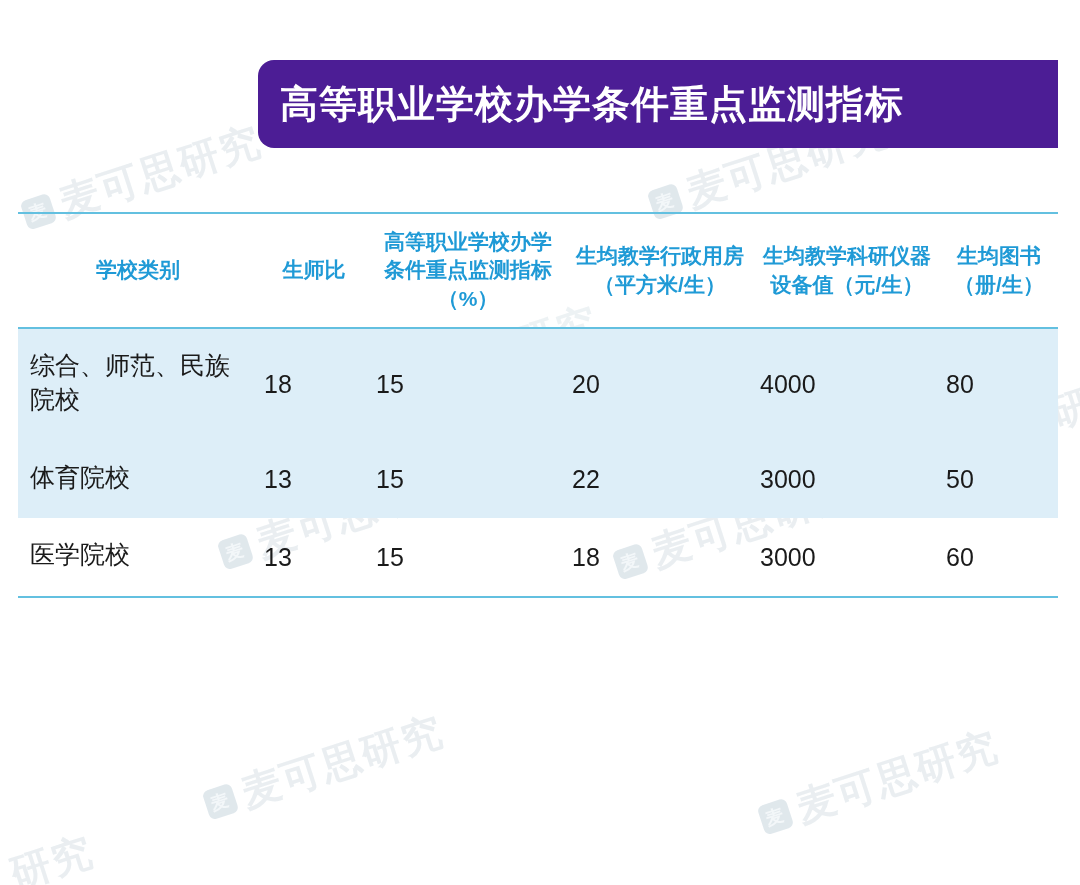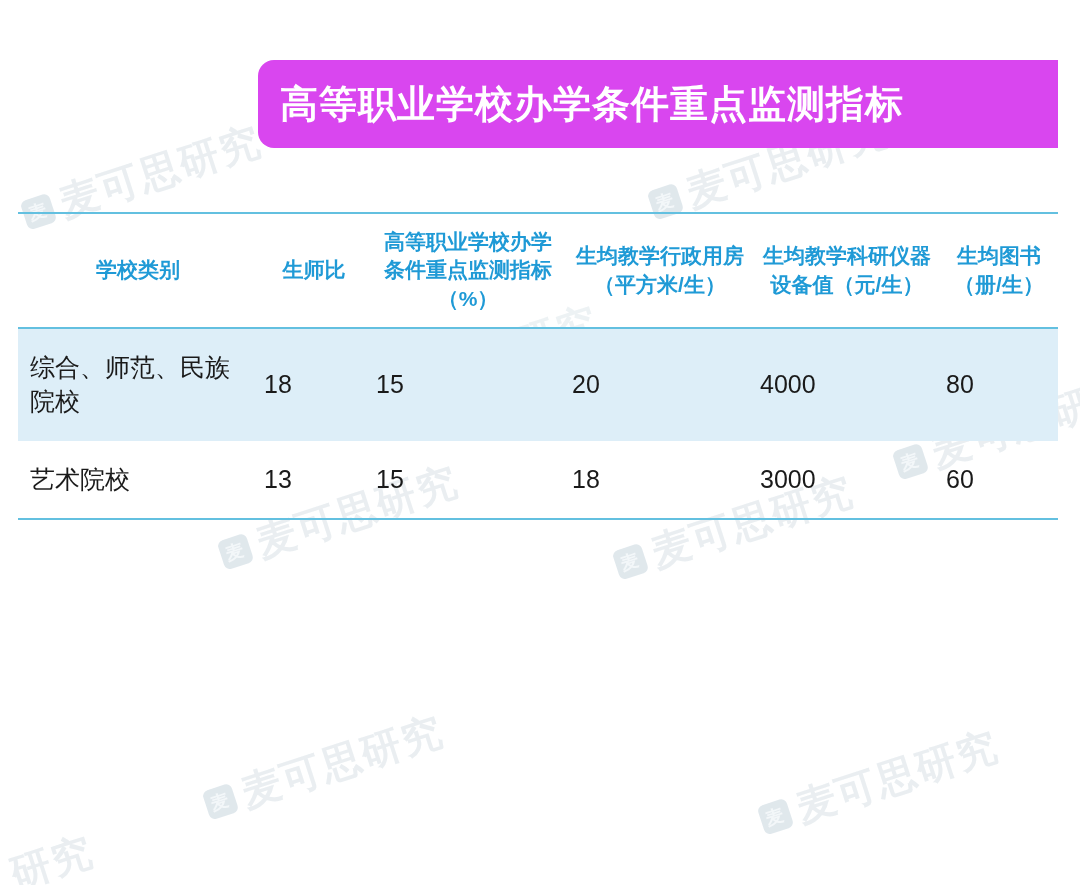--- a/index.html
+++ b/index.html
@@ -57,21 +57,21 @@
   .wm9 { left: 10px;  top: 835px; }
 
   
   .title-banner {
     position: absolute;
     z-index: 2;
     left: 258px;
     top: 60px;
     width: 800px;
     height: 88px;
-    background: #d946ef;
+    background: #4c1d95;
     border-radius: 16px 0 0 16px;
     color: #ffffff;
     font-size: 38px;
     font-weight: bold;
     letter-spacing: 1px;
     display: flex;
     align-items: center;
     padding-left: 22px;
     box-sizing: border-box;
   }
@@ -106,20 +106,21 @@
     font-size: 25px;
     color: #1a1a1a;
     padding: 22px 6px;
     vertical-align: middle;
     font-weight: normal;
   }
   table.metrics tbody td.cat {
     text-align: left;
     padding-left: 12px;
     line-height: 1.35;
+    font-family: Liberation Mono, monospace;
   }
   table.metrics tbody tr.shade td {
     background: #ddeef8;
   }
   table.metrics tbody tr.last-row {
     border-bottom: 2px solid #63c0e0;
   }
   
   col.c0 { width: 240px; }
   col.c1 { width: 112px; }
@@ -193,22 +194,30 @@
     </thead>
     <tbody>
       <tr class="shade">
         <td class="cat">综合、师范、民族院校</td>
         <td>18</td>
         <td>15</td>
         <td>20</td>
         <td>4000</td>
         <td>80</td>
       </tr>
+      <tr class="shade">
+        <td class="cat">体育院校</td>
+        <td>13</td>
+        <td>15</td>
+        <td>22</td>
+        <td>3000</td>
+        <td>50</td>
+      </tr>
       <tr class="last-row">
-        <td class="cat">艺术院校</td>
+        <td class="cat">医学院校</td>
         <td>13</td>
         <td>15</td>
         <td>18</td>
         <td>3000</td>
         <td>60</td>
       </tr>
     </tbody>
   </table>
 </div>
 

